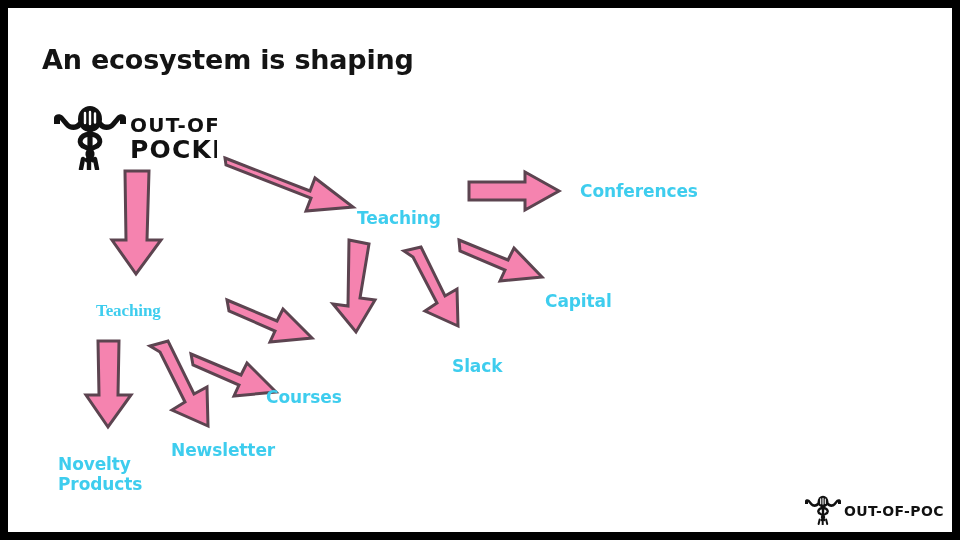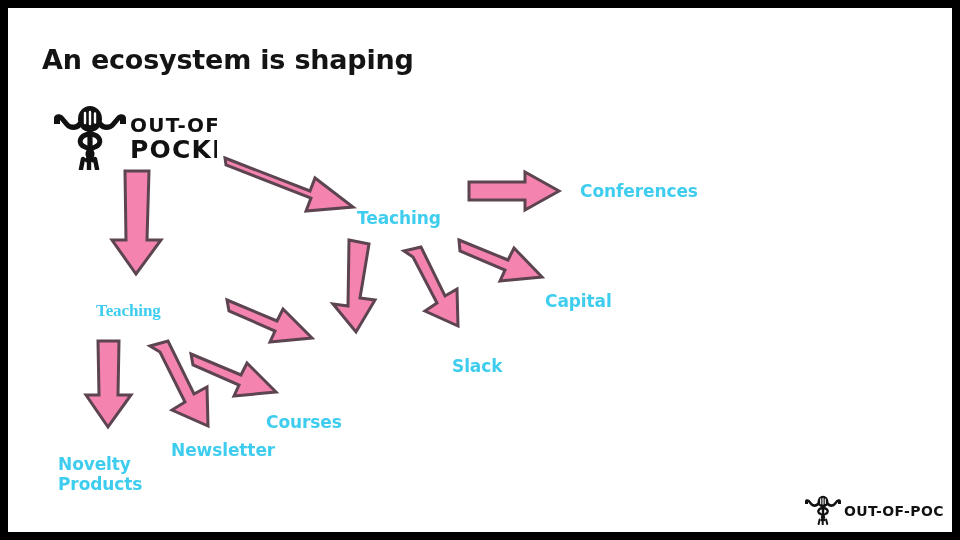--- a/index.html
+++ b/index.html
@@ -178,21 +178,21 @@
 
     <div class="node-label" style="left:572px; top:173px;">Conferences</div>
 
     <div class="node-label" style="left:537px; top:275px;margin-top:8px;">Capital</div>
 
     <div class="node-label" style="left:444px; top:348px;">Slack</div>
 
     <div class="node-label" style="left:88px; top:293px;font-family:Liberation Serif, serif;">Teaching</div>
 
 
-    <div class="node-label" style="left:258px; top:404px;">Courses</div>
+    <div class="node-label" style="left:258px; top:379px;">Courses</div>
 
     <div class="node-label" style="left:50px; top:446px;">Novelty
 Products</div>
 
     <div class="node-label" style="left:163px; top:432px;">Newsletter</div>
 
     <div class="logo" id="brand-logo-footer">
       <svg width="140" height="30" viewBox="0 0 140 30" aria-hidden="true">
         <g fill="#111111">
           <path d="M1 6 C1 4 4 3.5 5.5 5 L8.5 8.5 C9.5 9.5 11.5 9.5 12.5 8.5 L15 6 C16.5 4.5 19.5 5 19.5 7.5 L19.5 9.5 L16.5 9.5 L16.5 8 L14.5 10.5 C12.5 12.5 8.5 12.5 6.5 10 L4 7 L4 9 L1 9 Z"></path>

